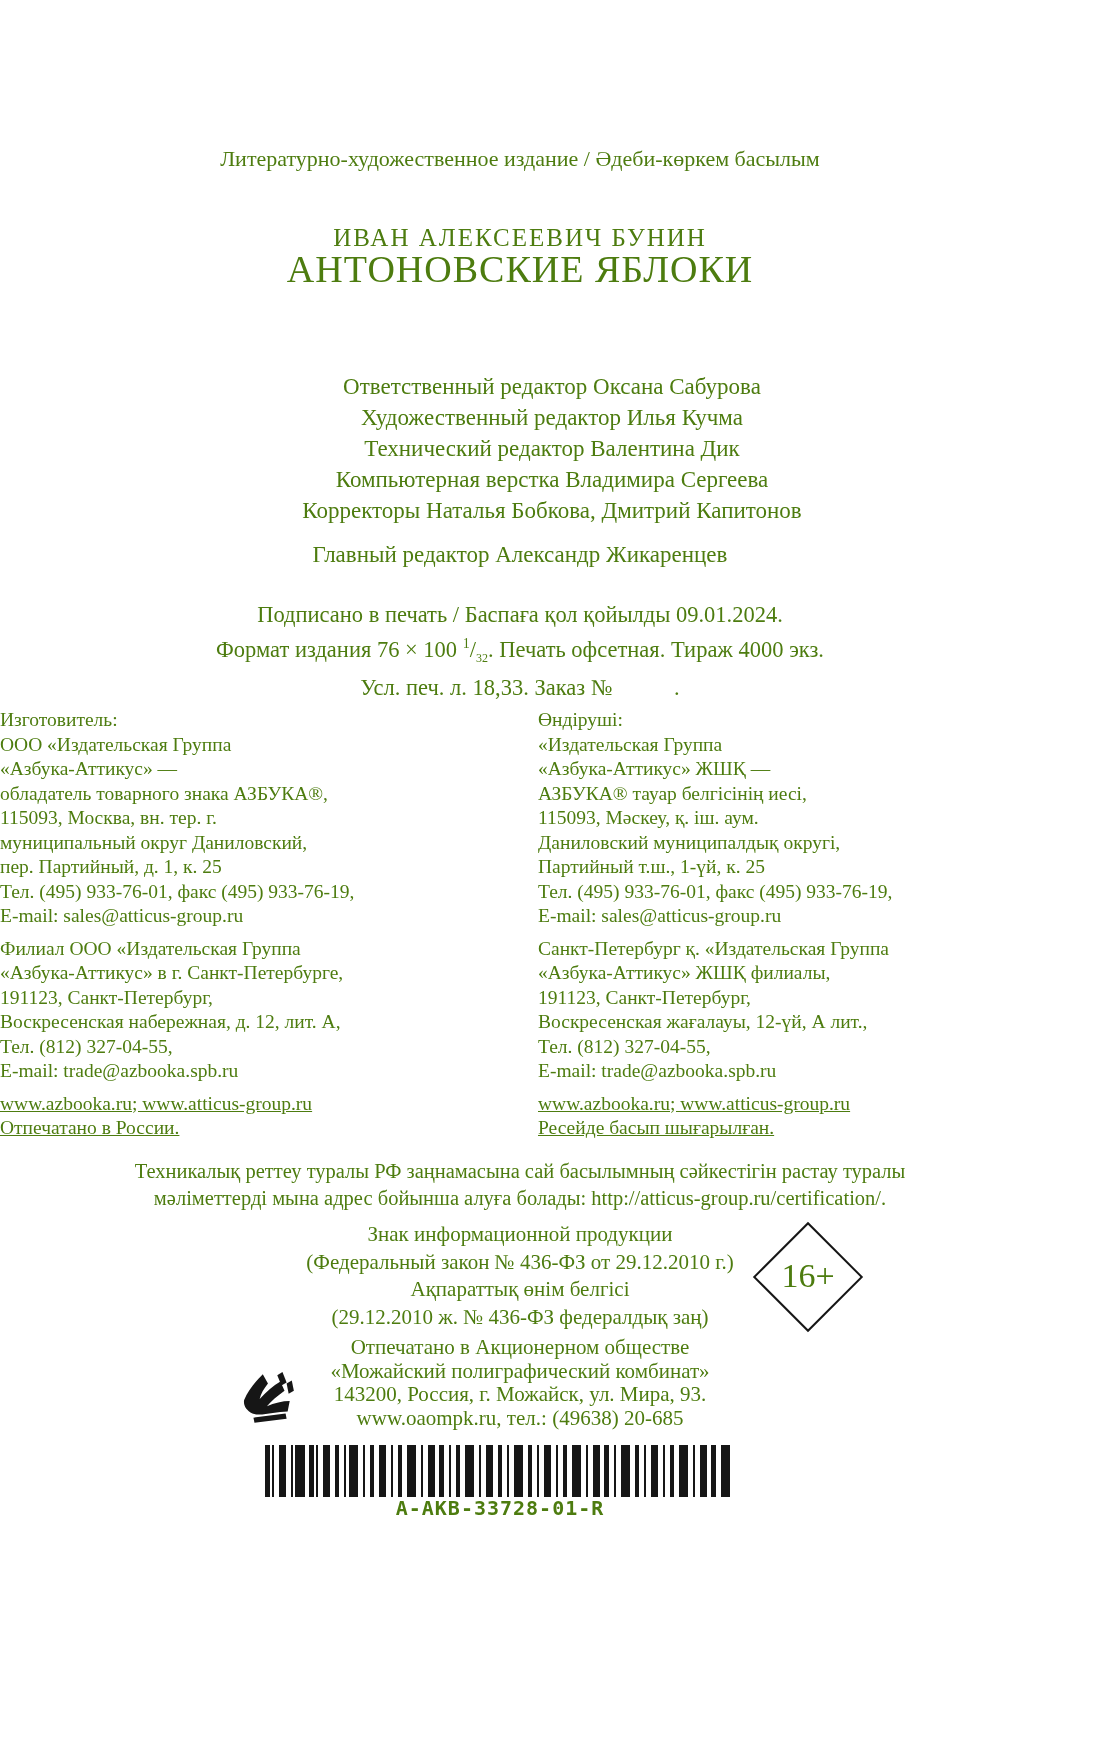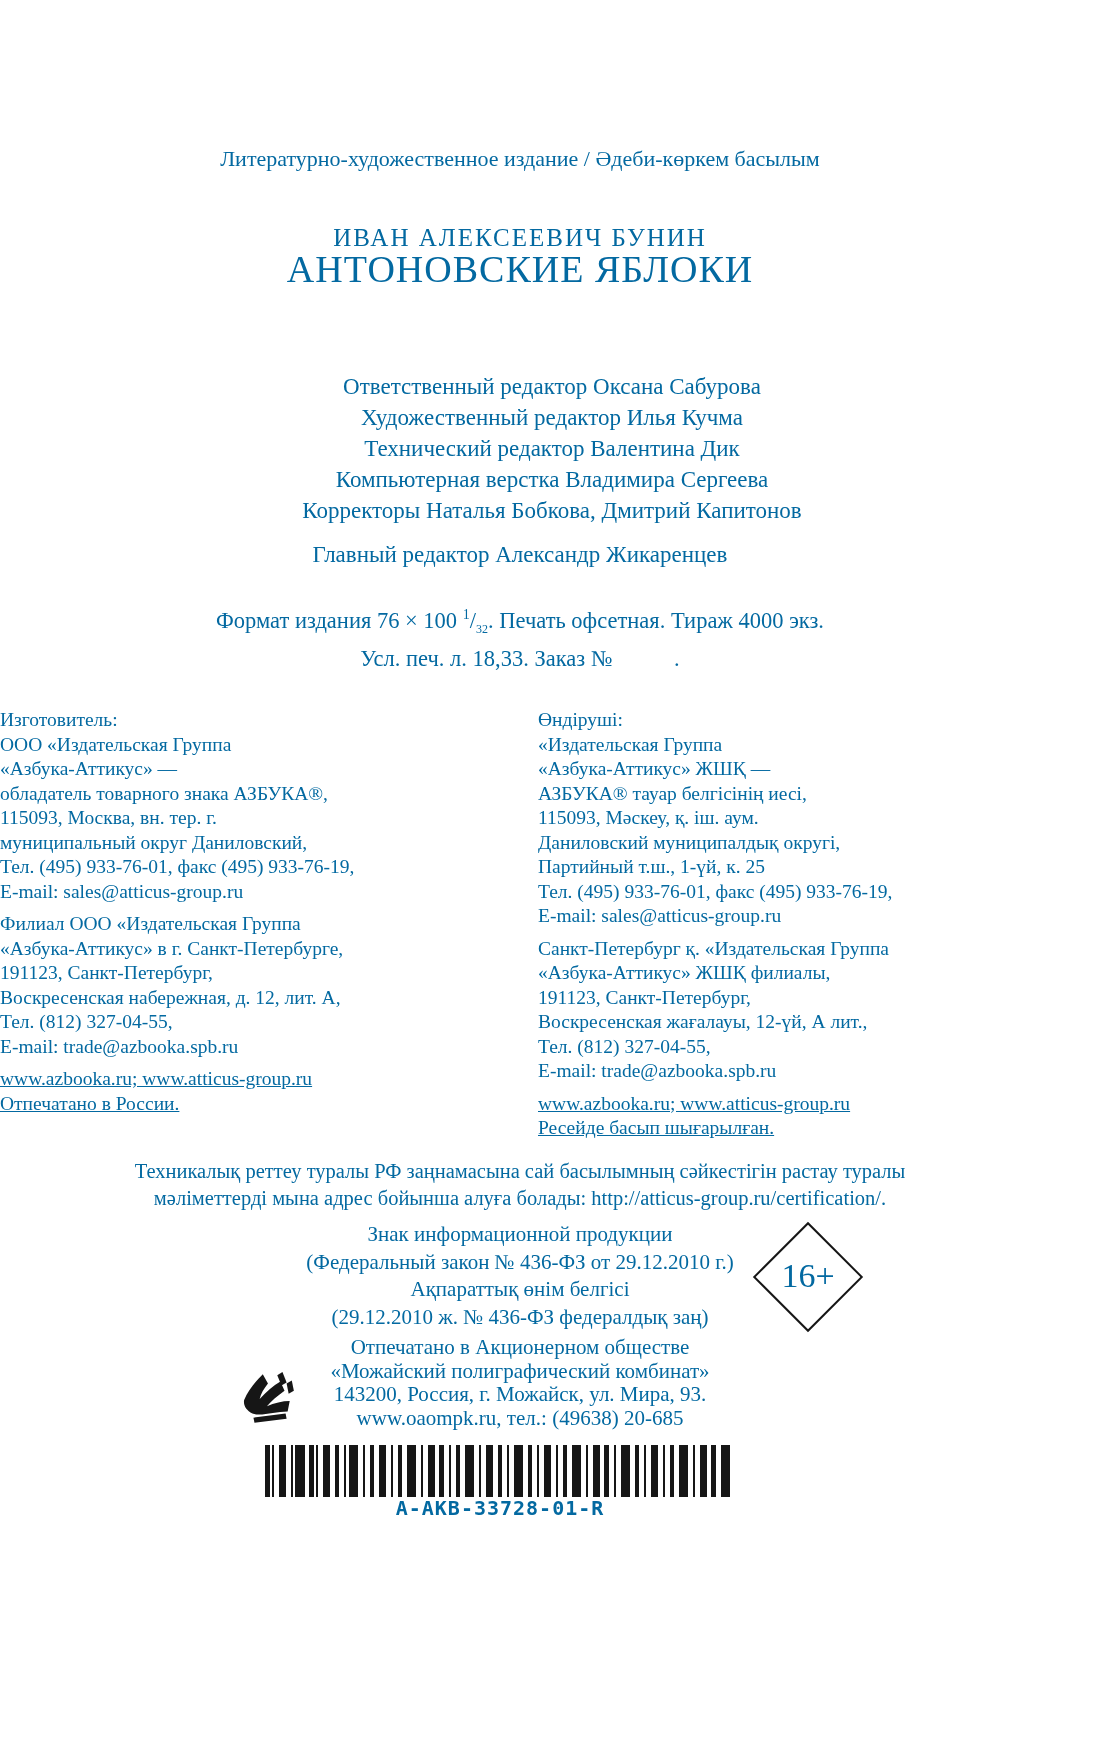--- a/index.html
+++ b/index.html
@@ -1,18 +1,18 @@
 <!DOCTYPE html>
 <html><head>
 <meta charset="utf-8">
 <style>
   html,body{margin:0;padding:0;background:#e8e8e8;}
   .page{
     position:relative; width:1100px; height:1742px; background:#ffffff;
-    font-family:"Liberation Serif","DejaVu Serif",serif; color:#0369a1;
+    font-family:"Liberation Serif","DejaVu Serif",serif; color:#4d7c0f;
     overflow:hidden; margin:0 auto;
   }
   .abs{position:absolute;}
   .center{left:0; width:1040px; text-align:center;}
   .edition-line{top:146px; font-size:22px;}
   .author{top:224px; font-size:25px; letter-spacing:2px;}
   .book-title{top:247px; font-size:38px; letter-spacing:1px;}
   .staff{top:371px; font-size:23px; line-height:31px;padding-left:32px;}
   .chief{top:542px; font-size:23px;}
   .printinfo{top:600px; font-size:22.5px; line-height:29px;}
@@ -58,32 +58,34 @@
       <div>Ответственный редактор Оксана Сабурова</div>
       <div>Художественный редактор Илья Кучма</div>
       <div>Технический редактор Валентина Дик</div>
       <div>Компьютерная верстка Владимира Сергеева</div>
       <div>Корректоры Наталья Бобкова, Дмитрий Капитонов</div>
     </div>
 
   <div class="abs center chief">Главный редактор Александр Жикаренцев</div>
 
   <div class="abs center printinfo">
+    <div>Подписано в печать / Баспаға қол қойылды 09.01.2024.</div>
     <div><span>Формат издания 76 × 100 </span><sup>1</sup><span>/</span><sub>32</sub><span>. Печать офсетная. Тираж 4000 экз.</span></div>
     <div>Усл. печ. л. 18,33. Заказ №&nbsp;&nbsp;&nbsp;&nbsp;&nbsp;&nbsp;&nbsp;&nbsp;&nbsp;&nbsp; .</div>
   </div>
 
   <div class="abs col col-left">
       <div class="para">
         <div>Изготовитель:</div>
         <div>ООО «Издательская Группа</div>
         <div>«Азбука-Аттикус» —</div>
         <div>обладатель товарного знака АЗБУКА®,</div>
         <div>115093, Москва, вн. тер. г.</div>
         <div>муниципальный округ Даниловский,</div>
+        <div>пер. Партийный, д. 1, к. 25</div>
         <div>Тел. (495) 933-76-01, факс (495) 933-76-19,</div>
         <div>E-mail: sales@atticus-group.ru</div>
       </div>
       <div class="para">
         <div>Филиал ООО «Издательская Группа</div>
         <div>«Азбука-Аттикус» в г. Санкт-Петербурге,</div>
         <div>191123, Санкт-Петербург,</div>
         <div>Воскресенская набережная, д. 12, лит. А,</div>
         <div>Тел. (812) 327-04-55,</div>
         <div>E-mail: trade@azbooka.spb.ru</div>

